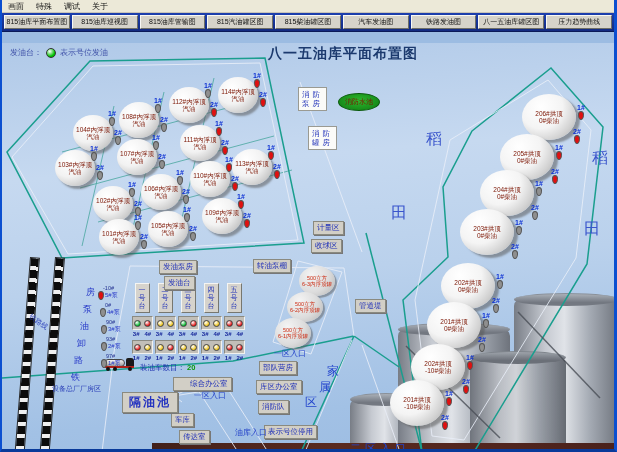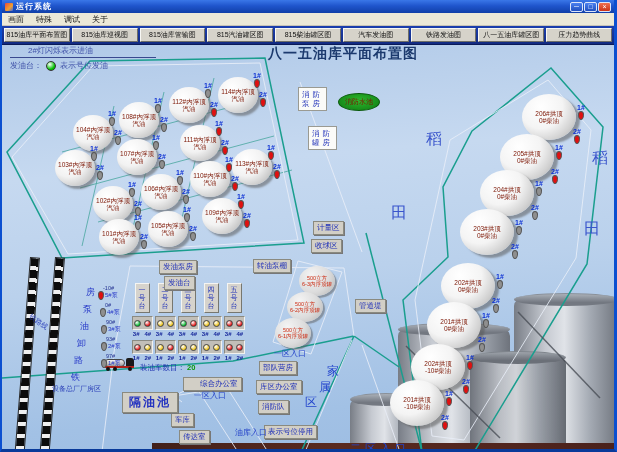--- a/index.html
+++ b/index.html
@@ -99,29 +99,20 @@
   .lgrow.ind2{padding-left:37px;}
   .leg-dot{width:10px;height:10px;border-radius:50%;border:1px solid #333;display:inline-block;box-sizing:border-box;}
   .map-title{position:absolute;left:266px;top:45px;font-size:14px;font-weight:bold;color:#1c3a6e;letter-spacing:1px;
         z-index:6;font-family:"Liberation Serif","DejaVu Serif",serif;white-space:nowrap;}
 </style>
 </head>
 <body>
 
 <div class="win">
 
-  <div class="titlebar">
-    <span class="app-icon"></span>
-    <span class="app-title">运行系统</span>
-    <span class="winbtns">
-      <button class="wbtn">─</button>
-      <button class="wbtn">□</button>
-      <button class="wbtn close">×</button>
-    </span>
-  </div>
 
   <div class="menubar" id="menubar">
       <span class="mitem">画面</span>
       <span class="mitem">特殊</span>
       <span class="mitem">调试</span>
       <span class="mitem">关于</span>
     </div>
   <div class="toolstrip" id="toolbar">
       <button class="tbtn">815油库平面布置图</button>
       <button class="tbtn">815油库巡视图</button>
@@ -173,21 +164,20 @@
       <g stroke="#4a4f57" stroke-width="1.5" opacity="0.8">
         <path d="M404,346 L498,438"></path>
           <path d="M516,312 L598,398"></path>
       </g>
     </svg>
 
     <div class="track" style="left:28px;top:257px;"></div>
     <div class="track" style="left:53px;top:257px;"></div>
 
     <div class="legend">
-      <div class="lg2">2#灯闪烁表示进油</div>
       <div class="lgrow">
         <span>发油台：</span>
         <span class="leg-dot" style="background: radial-gradient(circle at 35% 30%, rgb(255, 255, 255), rgb(0, 192, 0) 65%);"></span>
         <span>表示号位发油</span>
       </div>
     </div>
 
     <div class="map-title">八一五油库平面布置图</div>
 
     <div class="truck">
@@ -667,21 +657,21 @@
 泵房</div>
       <div class="fx boxw" style="left: 306px; top: 126px;">消防
 罐房</div>
       <div class="fx pool" style="left: 336px; top: 93px;">消防水池</div>
       <div class="fx box" style="left: 311px; top: 221px;">计量区</div>
       <div class="fx box" style="left: 309px; top: 239px;">收球区</div>
       <div class="fx box" style="left: 251px; top: 259px;">转油泵棚</div>
       <div class="fx box" style="left: 353px; top: 299px;">管道堤</div>
       <div class="fx box" style="left: 157px; top: 260px;">发油泵房</div>
       <div class="fx box" style="left: 162px; top: 276px;">发油台</div>
-      <div class="fx box" style="left: 181px; top: 377px; padding-left: 16px;">综合办公室</div>
+      <div class="fx box" style="left: 171px; top: 377px; padding-left: 16px;">综合办公室</div>
       <div class="fx box" style="left: 257px; top: 361px;">部队营房</div>
       <div class="fx box" style="left: 254px; top: 380px;">库区办公室</div>
       <div class="fx box" style="left: 256px; top: 400px;">消防队</div>
       <div class="fx box" style="left: 262px; top: 425px;">表示号位停用</div>
       <div class="fx box" style="left: 177px; top: 430px;">传达室</div>
       <div class="fx box" style="left: 169px; top: 413px;">车库</div>
       <div class="fx boxbig" style="left: 120px; top: 392px;">隔油池</div>
       <div class="fx txt" style="left: 272px; top: 348px;">一区入口</div>
       <div class="fx txt" style="left: 192px; top: 390px;">一区入口</div>
       <div class="fx txt" style="left: 233px; top: 427px;">油库入口</div>

